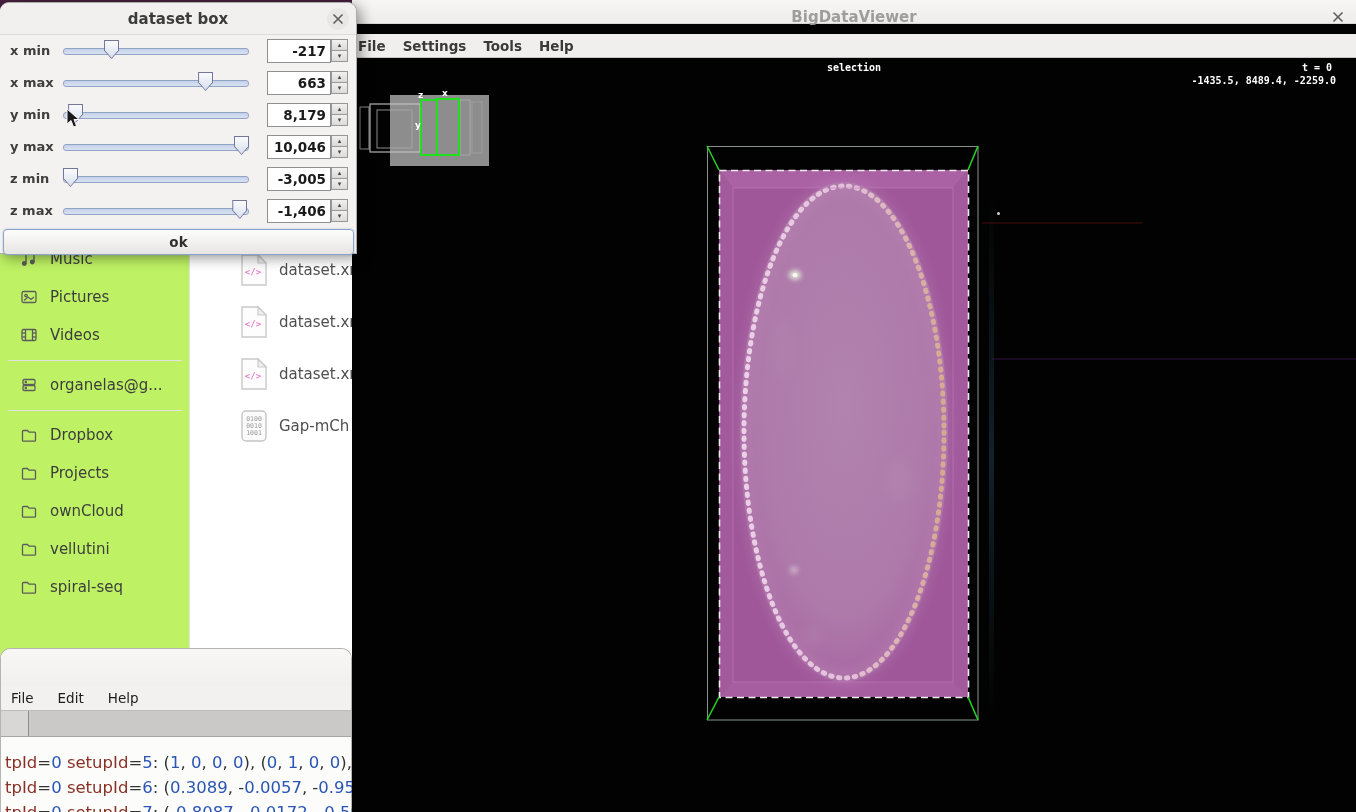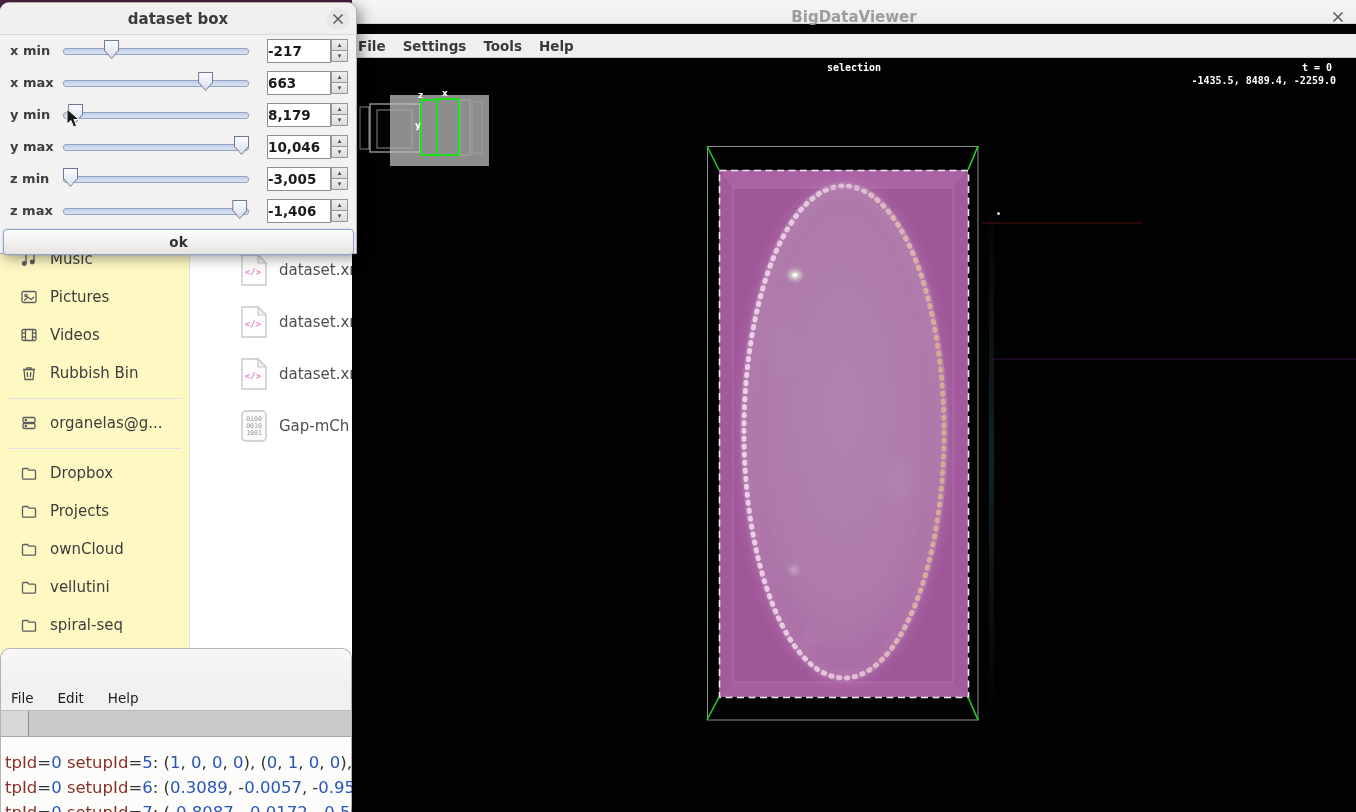--- a/index.html
+++ b/index.html
@@ -3,21 +3,21 @@
 <meta charset="utf-8">
 <style>
   html,body{margin:0;padding:0;background:#000;}
   *{box-sizing:border-box;}
   .screen{position:relative;width:1356px;height:812px;overflow:hidden;
     font-family:"DejaVu Sans","Liberation Sans",sans-serif;background:#000;}
 
   
   .fm{position:absolute;left:0;top:0;width:352px;height:812px;background:#ffffff;z-index:1;}
   .fm-titlebar{position:absolute;left:0;top:0;width:352px;height:16px;background:#45203e;}
-  .fm-sidebar{position:absolute;left:0;top:16px;width:190px;height:796px;background:#fef9c3;border-right:1px solid #e3e3e3;}
+  .fm-sidebar{position:absolute;left:0;top:16px;width:190px;height:796px;background:#bef264;border-right:1px solid #e3e3e3;}
   .sb-list{position:absolute;left:0;top:224px;width:190px;}
   .sb-item{display:flex;align-items:center;height:38px;padding-left:20px;color:#3d3d3d;font-size:15px;cursor:default;}
   .sb-item .ic{width:18px;height:18px;margin-right:12px;color:#5c5c5c;flex:0 0 18px;}
   .sb-sep{height:12px;display:flex;align-items:center;}
   .sb-sep div{height:1px;background:#e2e2e2;width:174px;margin-left:8px;}
   .fm-files{position:absolute;left:191px;top:16px;width:161px;height:796px;background:#fff;overflow:hidden;}
   .file-list{position:absolute;left:0;top:228px;width:300px;}
   .file-row{display:flex;align-items:center;height:52px;padding-left:48px;}
   .file-row .fic{width:30px;height:34px;margin-right:10px;flex:0 0 30px;}
   .file-row .flabel{font-size:15px;color:#4f4f4f;white-space:nowrap;}
@@ -60,21 +60,21 @@
     color:#454545;display:flex;align-items:center;justify-content:center;cursor:default;}
   .bb-row{position:relative;height:32px;}
   .bb-label{position:absolute;left:10px;top:0;height:32px;line-height:32px;font-size:13px;font-weight:bold;color:#3e3e3e;}
   .bb-track{position:absolute;left:63px;top:13px;width:186px;height:7px;border-radius:3px;
     background:linear-gradient(#c3d1e9,#d9e2f2);border:1px solid #93a4c2;}
   .bb-thumb{position:absolute;top:5px;width:15px;height:19px;
     clip-path:polygon(0 0,100% 0,100% 55%,50% 100%,0 55%);background:#72779a;}
   .bb-thumb i{position:absolute;left:1px;top:1px;width:13px;height:17px;display:block;
     clip-path:polygon(0 0,100% 0,100% 55%,50% 100%,0 55%);background:linear-gradient(#fafbfd,#d7e0ee);}
   .bb-field{position:absolute;left:267px;top:4px;width:64px;height:24px;border:1px solid #8f8f8f;background:#fff;
-    font-family:inherit;font-size:13.5px;font-weight:bold;color:#1b1b1b;padding:0 4px 0 0;}
+    font-family:inherit;font-size:13.5px;font-weight:bold;color:#1b1b1b;text-align:right;padding:0 4px 0 0;}
   .bb-spin{position:absolute;left:331px;top:4px;width:17px;height:24px;}
   .bb-spin .sp{position:absolute;left:0;width:17px;height:12px;background:linear-gradient(#f2f0ee,#dcdad7);
     border:1px solid #979797;font-size:7px;line-height:10px;text-align:center;color:#4a4a4a;cursor:default;}
   .bb-spin .up{top:0;} .bb-spin .dn{top:11px;}
   .bb-ok{position:absolute;left:3px;top:226px;width:351px;height:26px;border:1px solid #8ba3c9;border-radius:4px;
     background:linear-gradient(#fdfdfd,#e7e5e3);font-size:13.5px;font-weight:bold;color:#2e2e2e;
     text-align:center;line-height:24px;cursor:default;box-shadow:0 0 2px rgba(120,150,200,.6);}
   .cursor{position:absolute;left:66px;top:108px;z-index:9;}
 </style>
 </head>
@@ -106,30 +106,20 @@
             <span class="ic"><svg width="18" height="18" viewBox="0 0 18 18" fill="none" stroke="#5c5c5c" stroke-width="1.3">
                 <rect x="2" y="3.5" width="14" height="11" rx="1.5"></rect>
                 <line x1="5.5" y1="3.5" x2="5.5" y2="14.5"></line>
                 <line x1="12.5" y1="3.5" x2="12.5" y2="14.5"></line>
                 <line x1="2" y1="7" x2="5.5" y2="7"></line>
                 <line x1="2" y1="11" x2="5.5" y2="11"></line>
                 <line x1="12.5" y1="7" x2="16" y2="7"></line>
                 <line x1="12.5" y1="11" x2="16" y2="11"></line>
               </svg></span>
             <span>Videos</span>
-          </div>
-          <div class="sb-item">
-            <span class="ic"><svg width="18" height="18" viewBox="0 0 18 18" fill="none" stroke="#5c5c5c" stroke-width="1.3">
-                <path d="M4 5.5 h10 l-1 10 h-8 z"></path>
-                <line x1="3" y1="5.5" x2="15" y2="5.5"></line>
-                <path d="M7 5.5 V3.8 h4 v1.7"></path>
-                <line x1="7.3" y1="8" x2="7.6" y2="13"></line>
-                <line x1="10.7" y1="8" x2="10.4" y2="13"></line>
-              </svg></span>
-            <span>Rubbish Bin</span>
           </div>
           <div class="sb-sep">
             <div></div>
           </div>
           <div class="sb-item">
             <span class="ic"><svg width="18" height="18" viewBox="0 0 18 18" fill="none" stroke="#5c5c5c" stroke-width="1.3">
                 <rect x="3" y="3.5" width="12" height="5" rx="1.2"></rect>
                 <rect x="3" y="9.5" width="12" height="5" rx="1.2"></rect>
                 <circle cx="5.8" cy="6" r="0.6" fill="#5c5c5c"></circle>
                 <circle cx="5.8" cy="12" r="0.6" fill="#5c5c5c"></circle>

